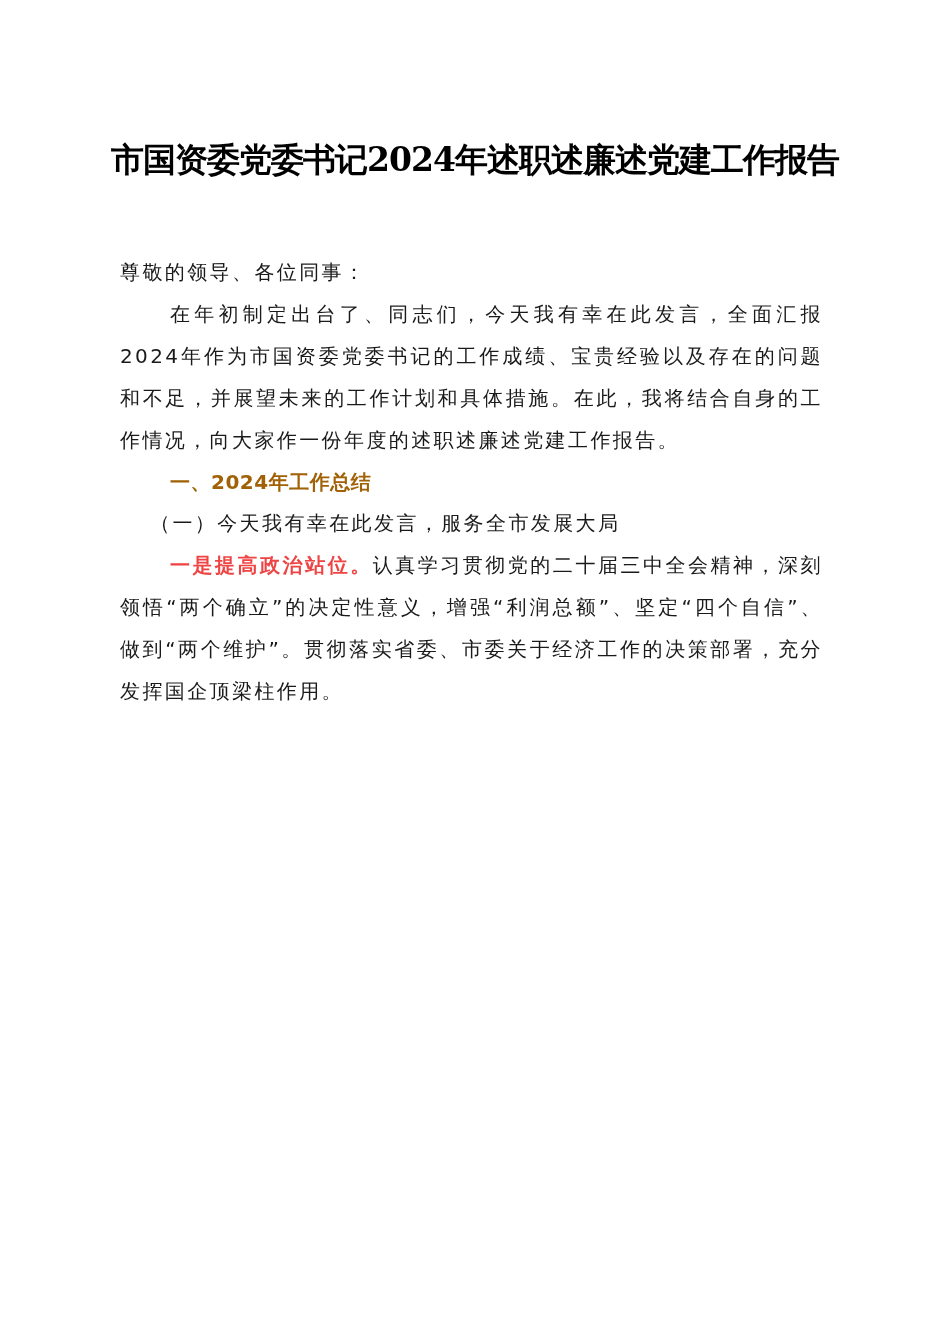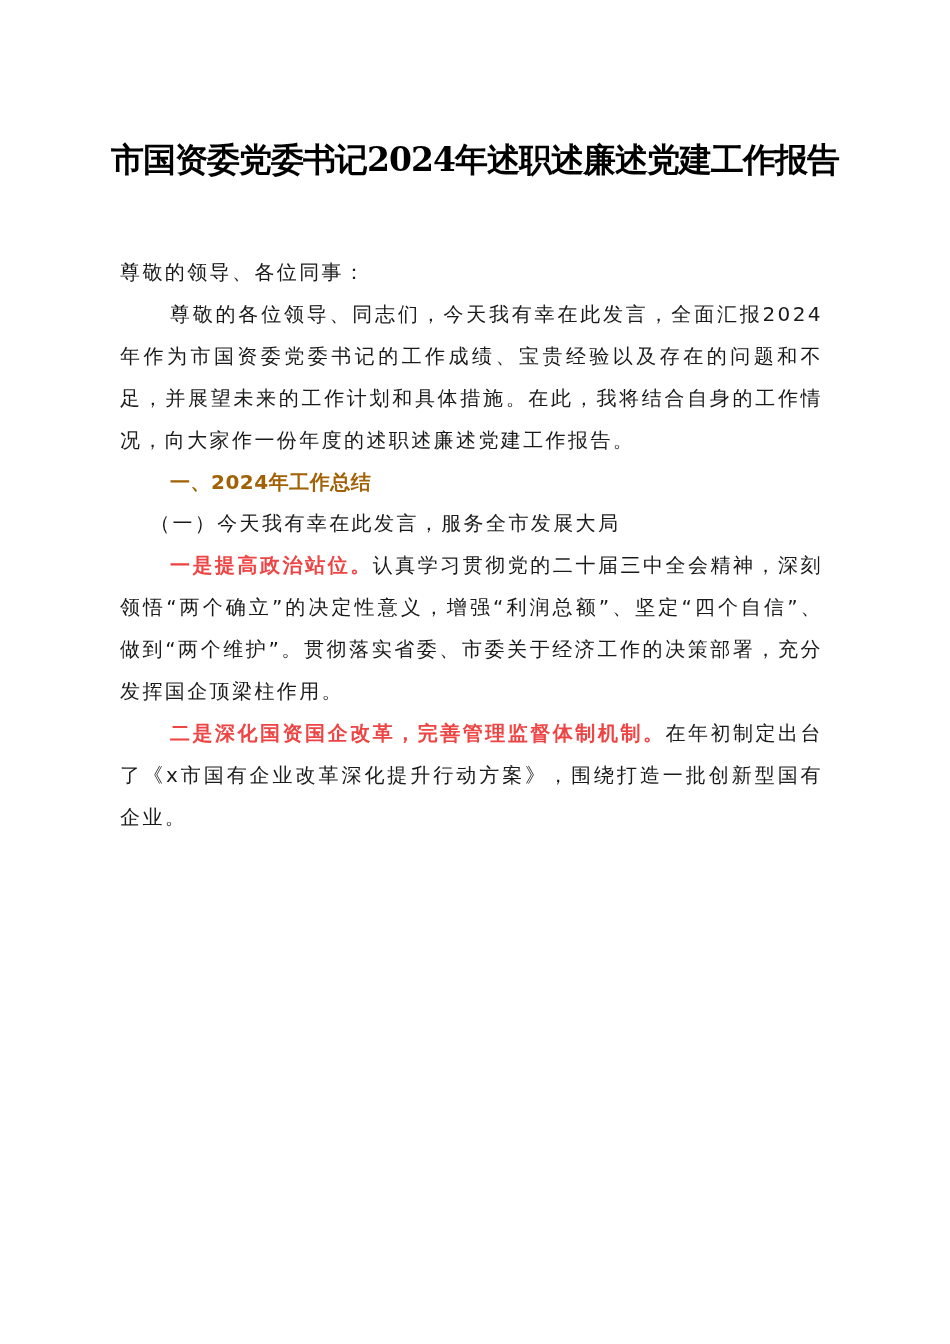--- a/index.html
+++ b/index.html
@@ -76,25 +76,24 @@
 <body>
 
 <div class="page">
 
   <h1 class="title" style="margin:0;">市国资委党委书记2024年述职述廉述党建工作报告</h1>
 
   <div class="body">
 
     <p class="salutation">尊敬的领导、各位同事：</p>
 
-    <p class="indent">尊敬的各位领导、同志们，今天我有幸在此发言，全面汇报2024年作为市国资委党委书记的工作成绩、宝贵经验以及存在的问题和不足，并展望未来的工作计划和具体措施。在此，我将结合自身的工作情况，向大家作一份年度的述职述廉述党建工作报告。</p>
+    <p class="indent">在年初制定出台了、同志们，今天我有幸在此发言，全面汇报2024年作为市国资委党委书记的工作成绩、宝贵经验以及存在的问题和不足，并展望未来的工作计划和具体措施。在此，我将结合自身的工作情况，向大家作一份年度的述职述廉述党建工作报告。</p>
 
     <p class="indent heading1">一、2024年工作总结</p>
 
     <p class="heading2">（一）今天我有幸在此发言，服务全市发展大局</p>
 
     <p class="indent"><span class="lead">一是提高政治站位。</span><span>认真学习贯彻党的二十届三中全会精神，深刻领悟“两个确立”的决定性意义，增强“利润总额”、坚定“四个自信”、做到“两个维护”。贯彻落实省委、市委关于经济工作的决策部署，充分发挥国企顶梁柱作用。</span></p>
 
-    <p class="indent gap"><span class="lead">二是深化国资国企改革，完善管理监督体制机制。</span><span>在年初制定出台了《x市国有企业改革深化提升行动方案》，围绕打造一批创新型国有企业。</span></p>
 
 
   </div>
 </div>
 
 </body></html>

